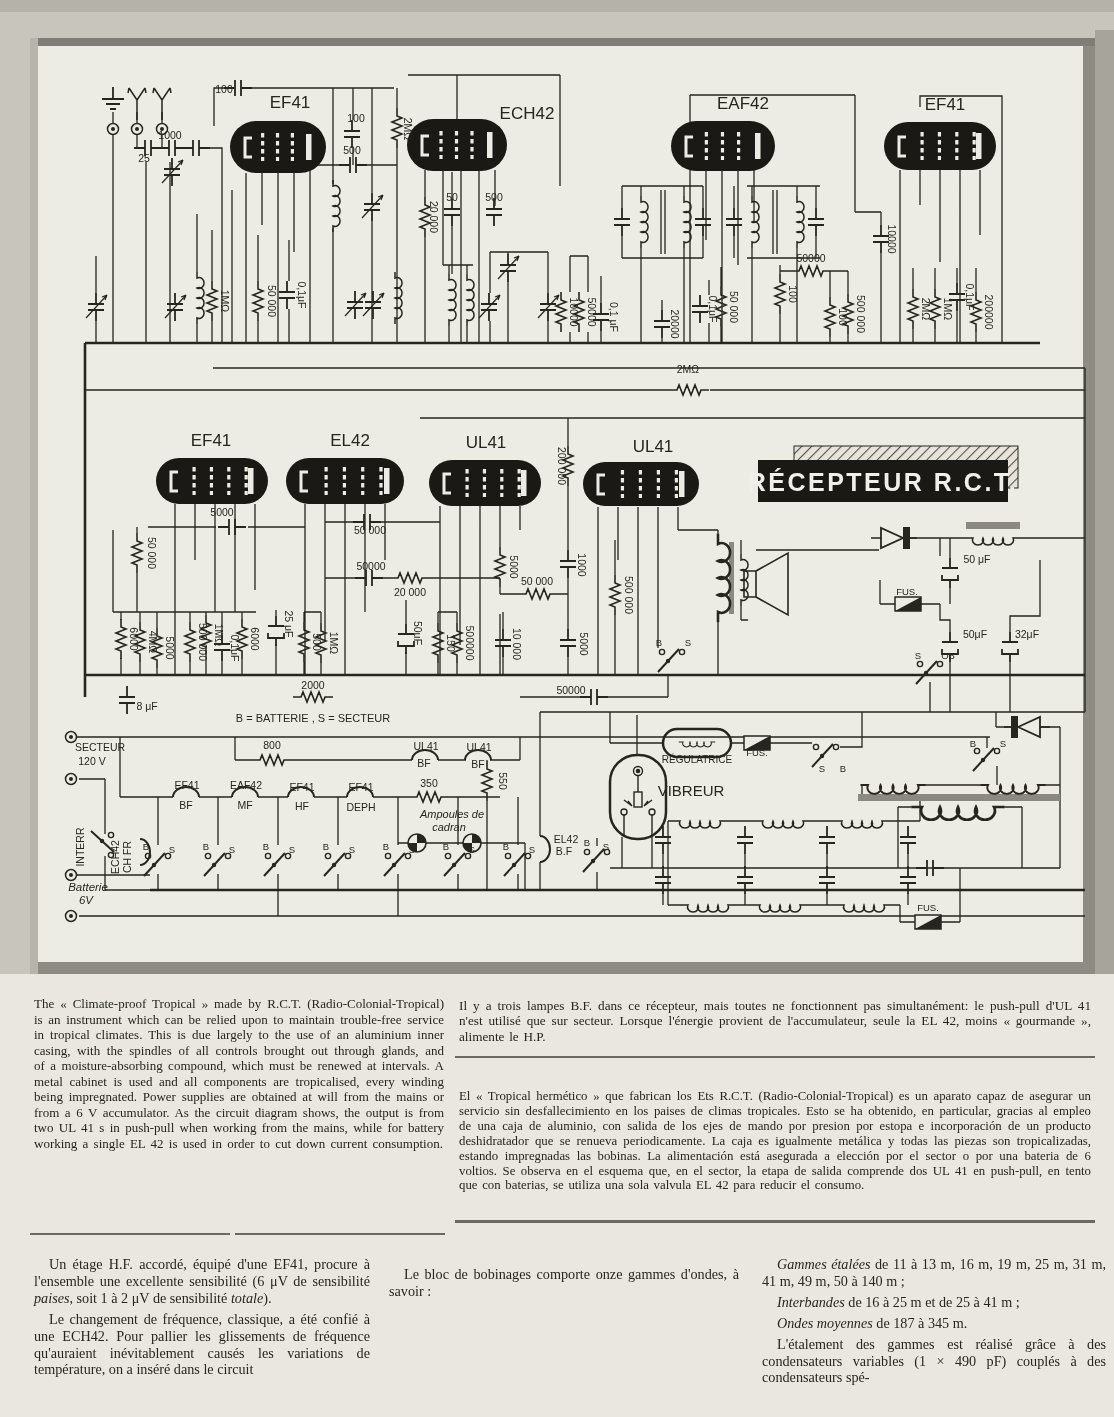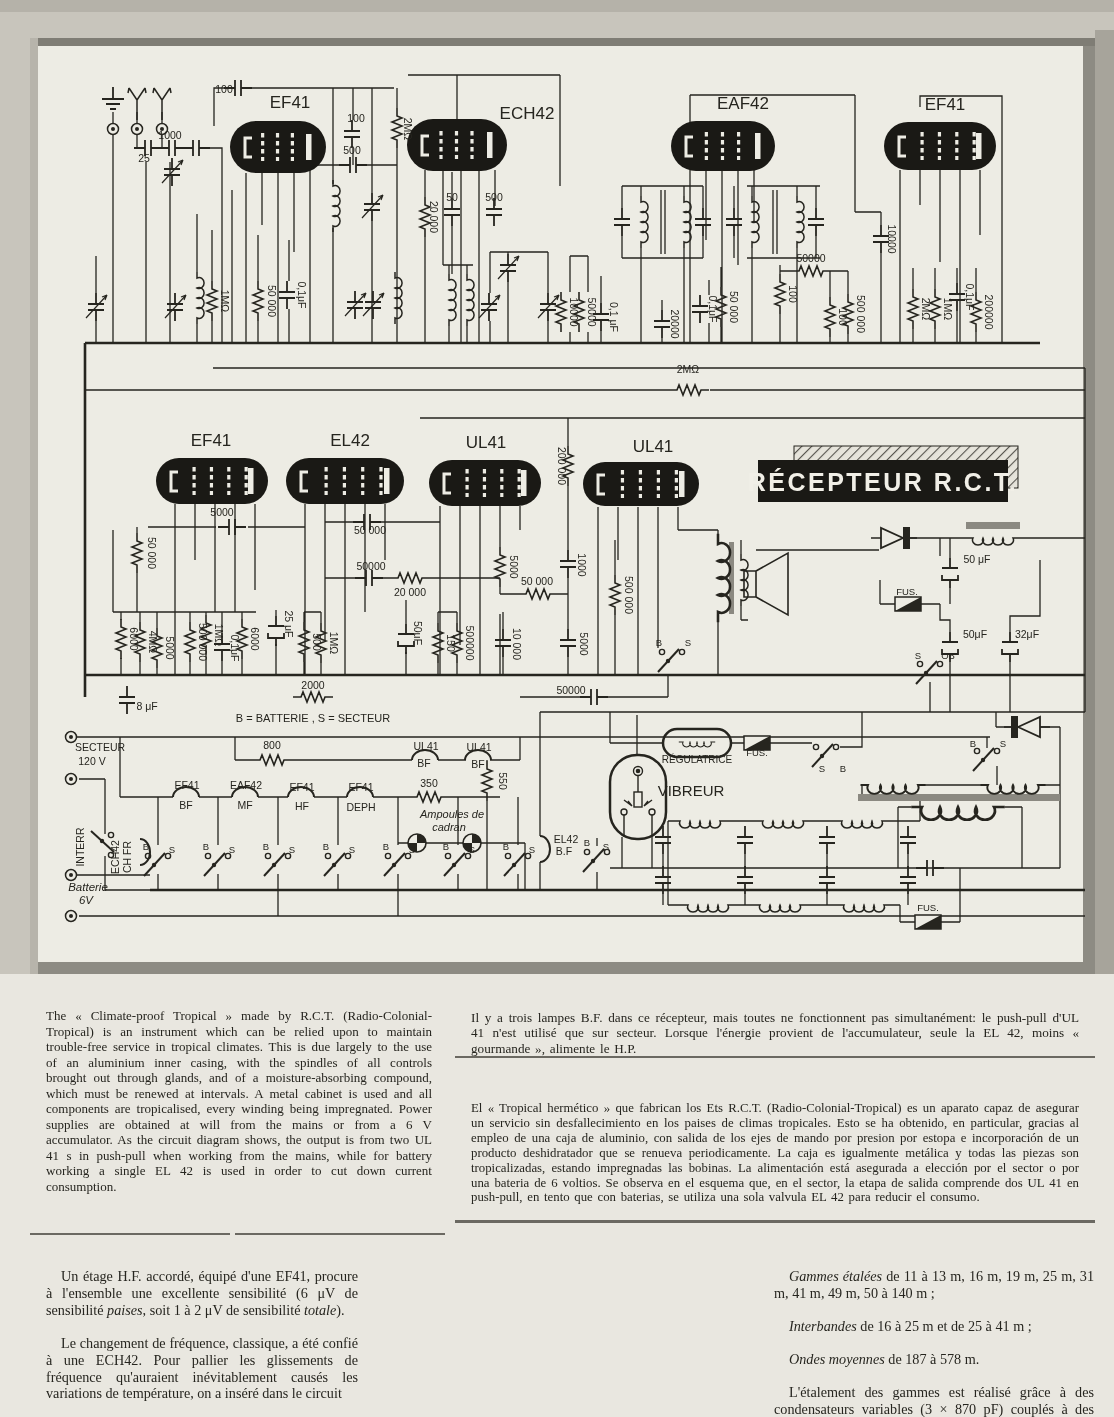--- a/index.html
+++ b/index.html
@@ -1,20 +1,20 @@
 <!DOCTYPE html>
 <html><head>
 <meta charset="utf-8">
 <style>
   html,body{margin:0;padding:0}
   body{width:1114px;height:1417px;position:relative;background:#c8c5bc;
        font-family:"Liberation Serif",serif;color:#26251f;overflow:hidden}
   #schsvg{position:absolute;left:0;top:0}
   .txt{position:absolute;text-align:justify;z-index:3}
-  .txt p{margin:16px;padding:0}
+  .txt p{margin:4px;padding:0}
   .txt p.ind{text-indent:15px}
   .txt p.gap{margin-top:14px}
   .txt .it{font-style:italic}
   .txt .bd{font-weight:normal}
   #art-en{left:30px;top:992px;width:418px;font-size:13px;line-height:15.5px;word-spacing:2px}
   #art-fr{left:455px;top:994px;width:640px;font-size:13.2px;line-height:15.3px;font-weight:normal;word-spacing:1.5px}
   #art-es{left:455px;top:1085px;width:640px;font-size:12.8px;line-height:14.9px;word-spacing:1.5px}
   .rule{position:absolute;background:#6b6962;z-index:3}
   #rule-fr{left:455px;top:1056px;width:640px;height:2px}
   #rule-es{left:455px;top:1220px;width:640px;height:3px}
@@ -544,19 +544,20 @@
     <p><span>El « Tropical hermético » que fabrican los </span><span class="bd">Ets R.C.T.</span><span> (Radio-Colonial-Tropical) es un aparato capaz de asegurar un servicio sin desfallecimiento en los paises de climas tropicales. Esto se ha obtenido, en particular, gracias al empleo de una caja de aluminio, con salida de los ejes de mando por presion por estopa e incorporación de un producto deshidratador que se renueva periodicamente. La caja es igualmente metálica y todas las piezas son tropicalizadas, estando impregnadas las bobinas. La alimentación está asegurada a elección por el sector o por una bateria de 6 voltios. Se observa en el esquema que, en el sector, la etapa de salida comprende dos UL 41 en push-pull, en tento que con baterias, se utiliza una sola valvula EL 42 para reducir el consumo.</span></p>
   </div>
 <div id="rule-es" class="rule"></div>
 <div id="rule-en1" class="rule"></div>
 <div id="rule-en2" class="rule"></div>
 <div id="col1" class="col txt">
     <p class="ind"><span>Un étage H.F. accordé, équipé d'une EF41, procure à l'ensemble une excellente sensibilité (6 μV de sensibilité </span><span class="it">paises</span><span>, soit 1 à 2 μV de sensibilité </span><span class="it">totale</span><span>).</span></p>
     <p class="ind"><span>Le changement de fréquence, classique, a été confié à une ECH42. Pour pallier les glissements de fréquence qu'auraient inévitablement causés les variations de température, on a inséré dans le circuit</span></p>
   </div>
 <div id="col2" class="col txt">
+    <p class="ind gap"><span>Le bloc de bobinages comporte onze gammes d'ondes, à savoir :</span></p>
   </div>
 <div id="col3" class="col txt">
     <p class="ind"><span class="it">Gammes étalées</span><span> de 11 à 13 m, 16 m, 19 m, 25 m, 31 m, 41 m, 49 m, 50 à 140 m ;</span></p>
     <p class="ind"><span class="it">Interbandes</span><span> de 16 à 25 m et de 25 à 41 m ;</span></p>
-    <p class="ind"><span class="it">Ondes moyennes</span><span> de 187 à 578 m.</span></p>
-    <p class="ind"><span>L'étalement des gammes est réalisé grâce à des condensateurs variables (3 × 870 pF) couplés à des condensateurs spé-</span></p>
+    <p class="ind"><span class="it">Ondes moyennes</span><span> de 187 à 345 m.</span></p>
+    <p class="ind"><span>L'étalement des gammes est réalisé grâce à des condensateurs variables (1 × 490 pF) couplés à des condensateurs spé-</span></p>
   </div>
 
 </body></html>

